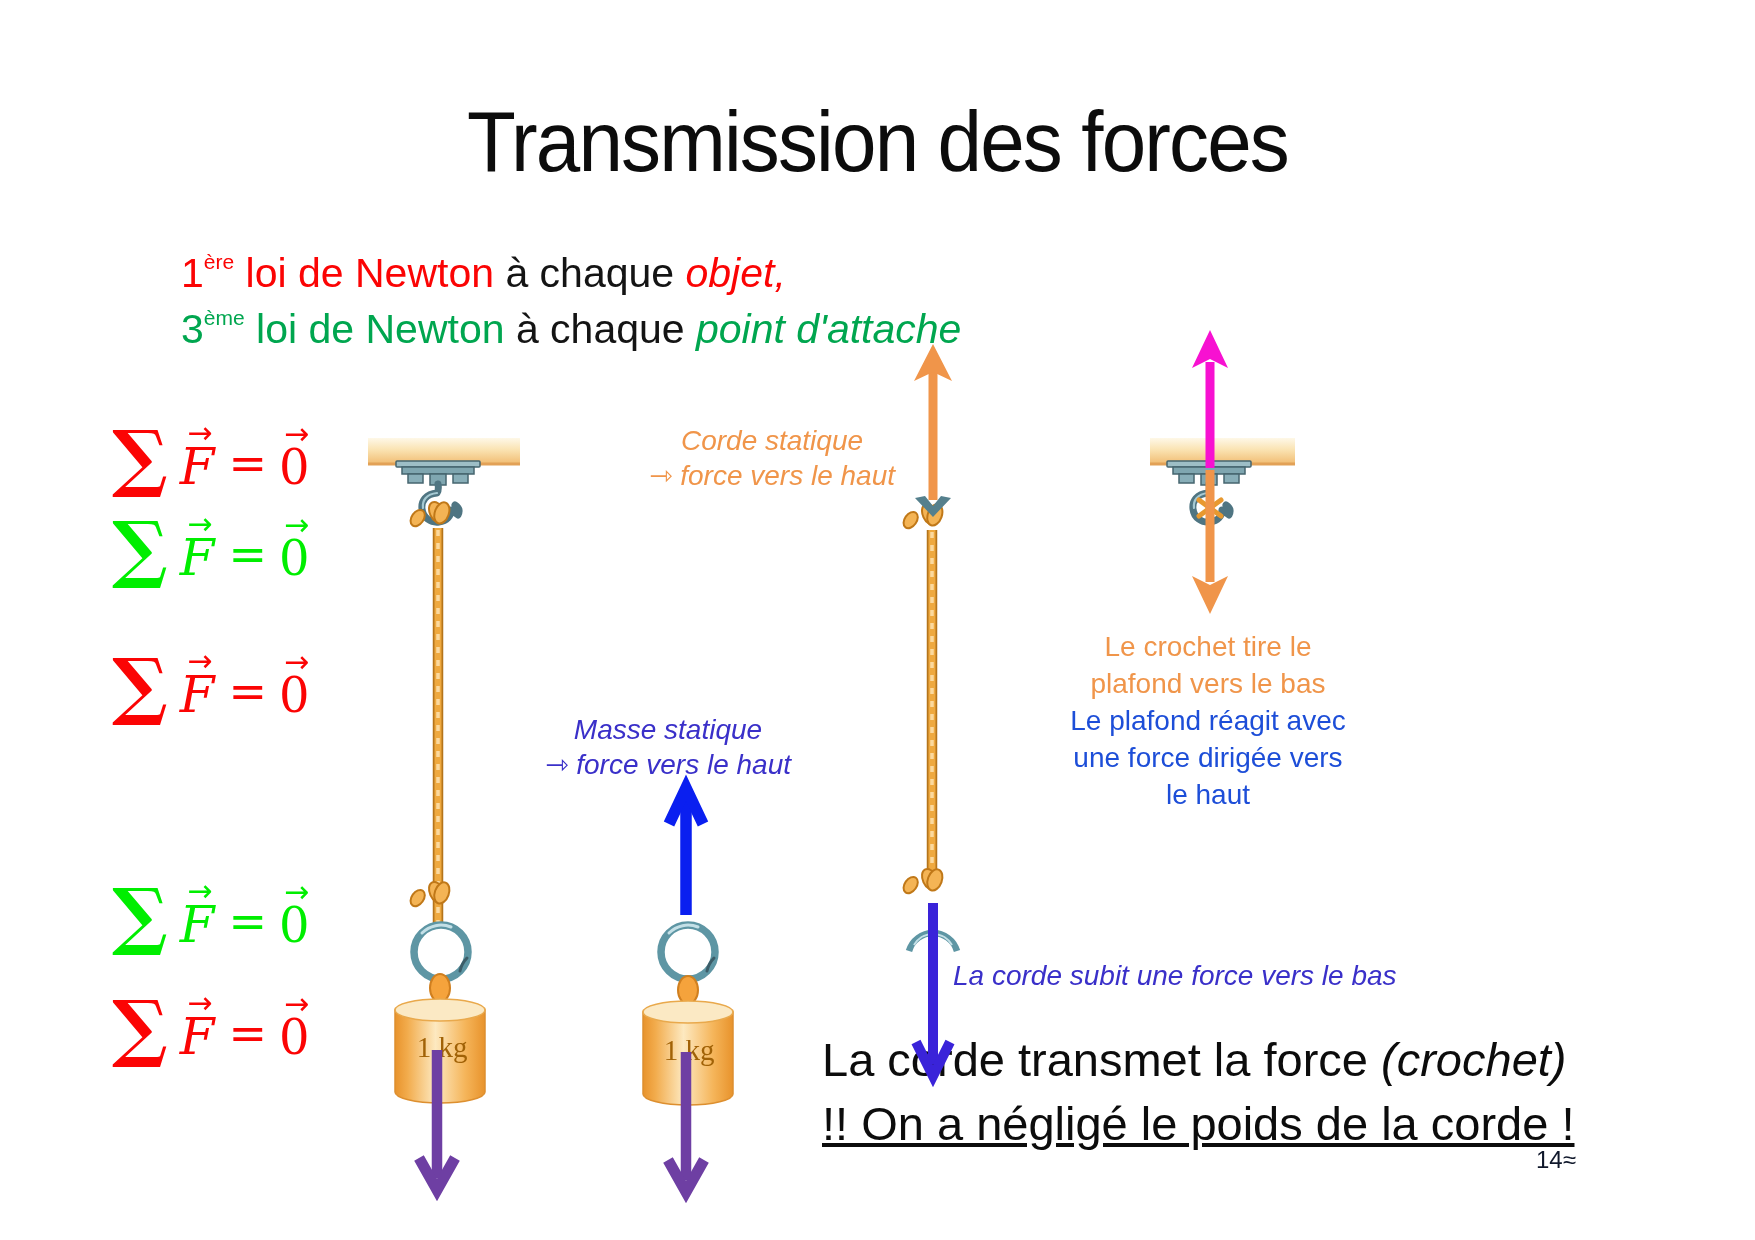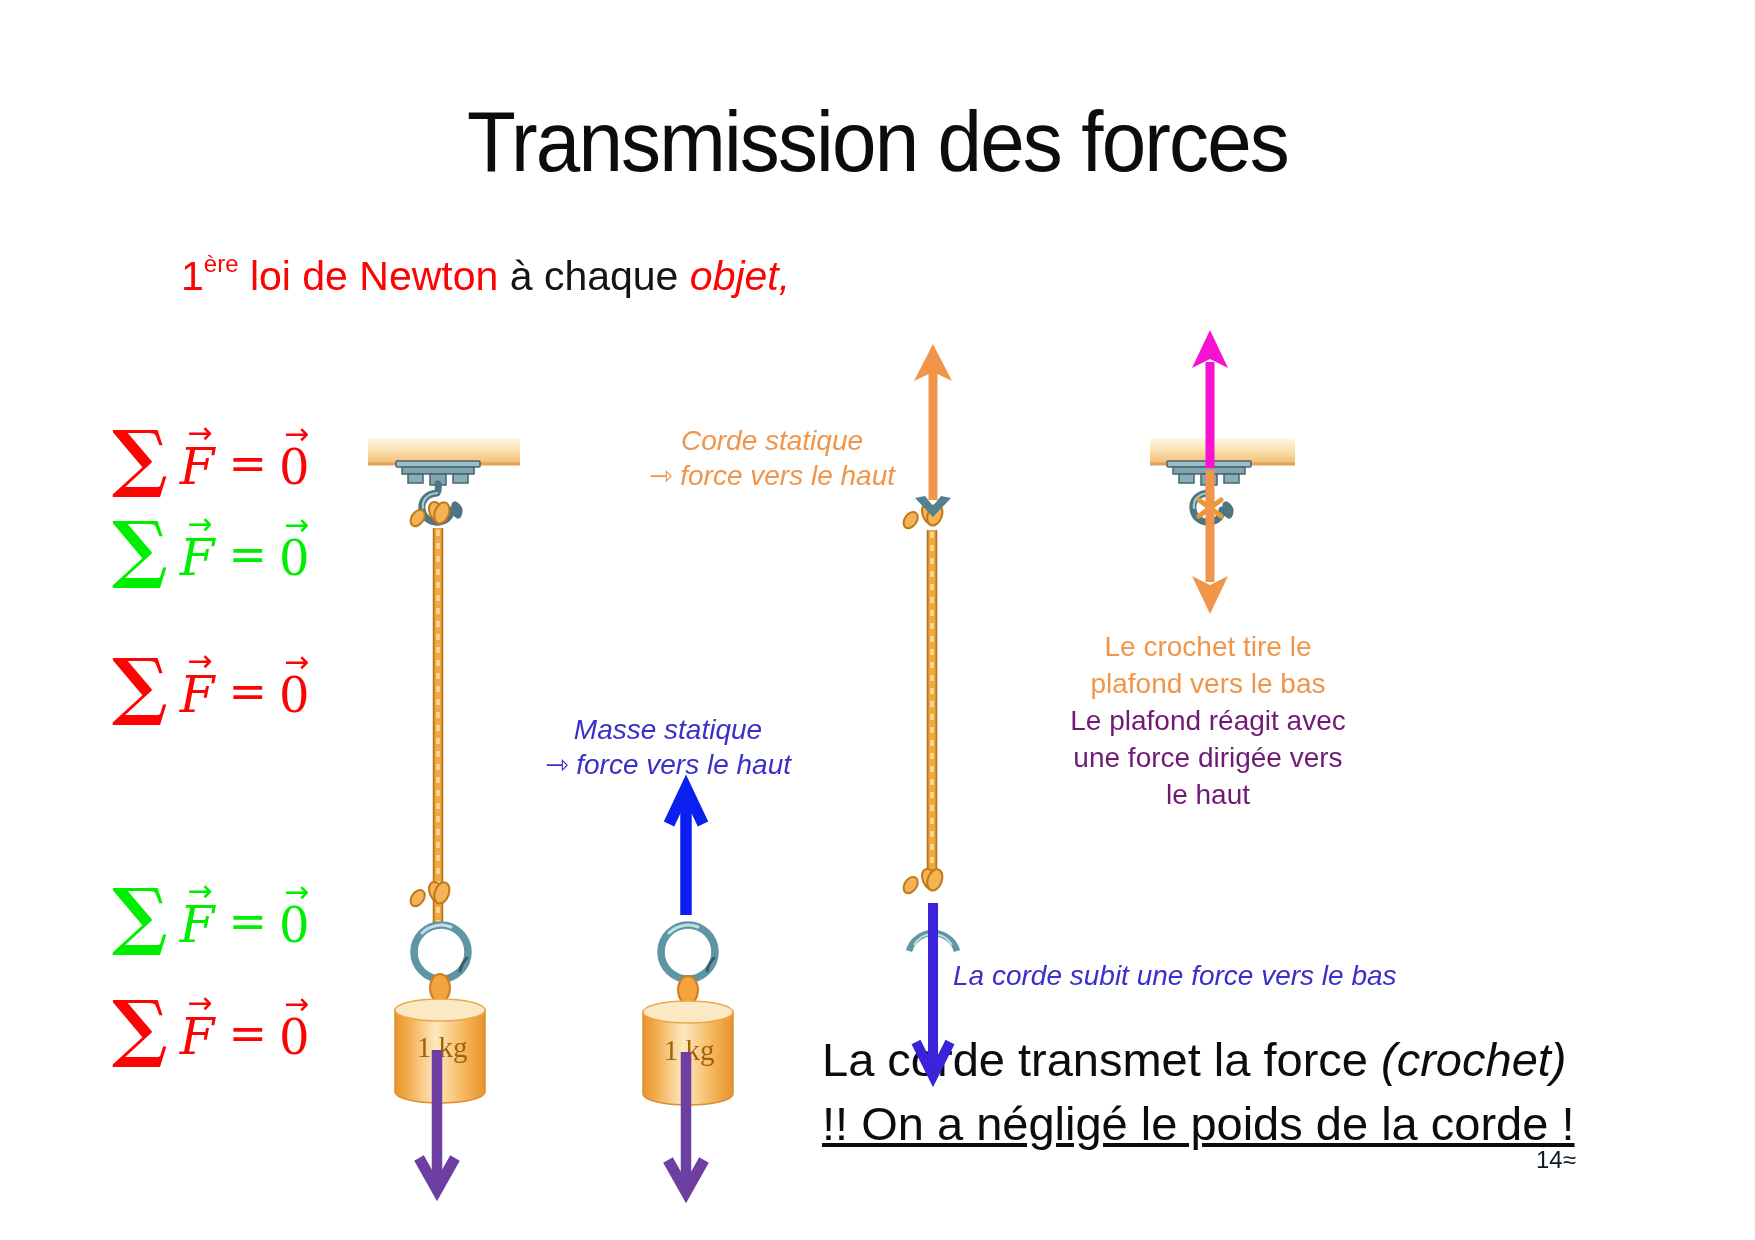--- a/index.html
+++ b/index.html
@@ -6,36 +6,36 @@
   .slide{position:relative;width:1755px;height:1240px;background:#ffffff;overflow:hidden;
          font-family:"Liberation Sans","DejaVu Sans",sans-serif;color:#111;}
   .abs{position:absolute;}
   svg.layer{position:absolute;left:0;top:0;}
   .under{z-index:1;} .textlayer{z-index:2;} .over{z-index:3;}
 
   .title{top:92px;left:0;width:100%;text-align:center;font-size:86px;color:#0c0c0c;
          transform:scaleX(.93);letter-spacing:-2px;white-space:nowrap;z-index:2;}
 
   .intro{font-size:41px;white-space:nowrap;z-index:2;}
-  .intro sup{font-size:24px;vertical-align:18px;}
+  .intro sup{font-size:21px;vertical-align:18px;}
   .c-red{color:#fb0404;} .c-greentxt{color:#00a64f;} .c-black{color:#141414;}
   .em{font-style:italic;}
 
   .formula{display:flex;align-items:center;z-index:2;}
   .sigma{font-family:"DejaVu Serif","Liberation Serif",serif;font-size:74px;line-height:1;font-weight:bold;}
   .vec{position:relative;display:inline-block;padding-top:20px;margin-left:12px;
        font-family:"DejaVu Serif","Liberation Serif",serif;font-size:50px;line-height:1;font-style:italic;}
   .vec .arr{position:absolute;top:-4px;left:58%;transform:translateX(-50%);font-size:30px;
             font-style:normal;line-height:1;font-family:"DejaVu Sans",sans-serif;}
   .vec.zero{font-style:normal;font-size:48px;}
   .eqs{font-family:"DejaVu Serif","Liberation Serif",serif;font-size:46px;margin-left:14px;padding-top:12px;}
 
   .small-label{font-size:28px;line-height:35px;text-align:center;white-space:nowrap;z-index:2;}
   .ctr{transform:translateX(-50%);}
-  .c-orange{color:#f0954a;} .c-magenta{color:#701a75;} .c-blue{color:#3a30c9;font-style:italic;}
+  .c-orange{color:#f0954a;} .c-magenta{color:#1d4ed8;} .c-blue{color:#3a30c9;font-style:italic;}
 
   .etc-block{font-size:39px;line-height:57px;color:#141414;z-index:2;}
   .kg{font-family:"Liberation Serif","DejaVu Serif",serif;font-size:29px;color:#a16207;white-space:nowrap;z-index:2;}
   .conclusion{font-size:47px;color:#0c0c0c;white-space:nowrap;z-index:2;}
   .page-num{font-size:24px;color:#0f172a;z-index:2;}
 </style>
 </head>
 <body>
 
 <div class="slide">
@@ -124,20 +124,23 @@
 
     <use href="#cyldef" x="440" y="1010"></use>
     <use href="#cyldef" x="688" y="1012"></use>
   </svg>
 
   <div class="abs title textlayer">Transmission des forces</div>
 
   <div class="abs intro textlayer" style="left:181px;top:250px;">
     <span class="c-red"><span>1</span><sup>ère</sup><span> loi de Newton </span></span><span class="c-black">à chaque </span><span class="c-red em">objet,</span>
   </div>
+  <div class="abs intro textlayer" style="left:181px;top:306px;">
+    <span class="c-greentxt"><span>3</span><sup>ème</sup><span> loi de Newton </span></span><span class="c-black">à chaque </span><span class="c-greentxt em">point d'attache</span>
+  </div>
 
   <div class="abs formula textlayer" style="left: 112px; top: 420px; color: rgb(251, 4, 4);">
     <span class="sigma">∑</span>
     <span class="vec"><span class="arr">→</span><span>F</span></span>
     <span class="eqs">=</span>
     <span class="vec zero"><span class="arr">→</span><span>0</span></span>
   </div>
   <div class="abs formula textlayer" style="left: 112px; top: 511px; color: rgb(0, 238, 0);">
     <span class="sigma">∑</span>
     <span class="vec"><span class="arr">→</span><span>F</span></span>

